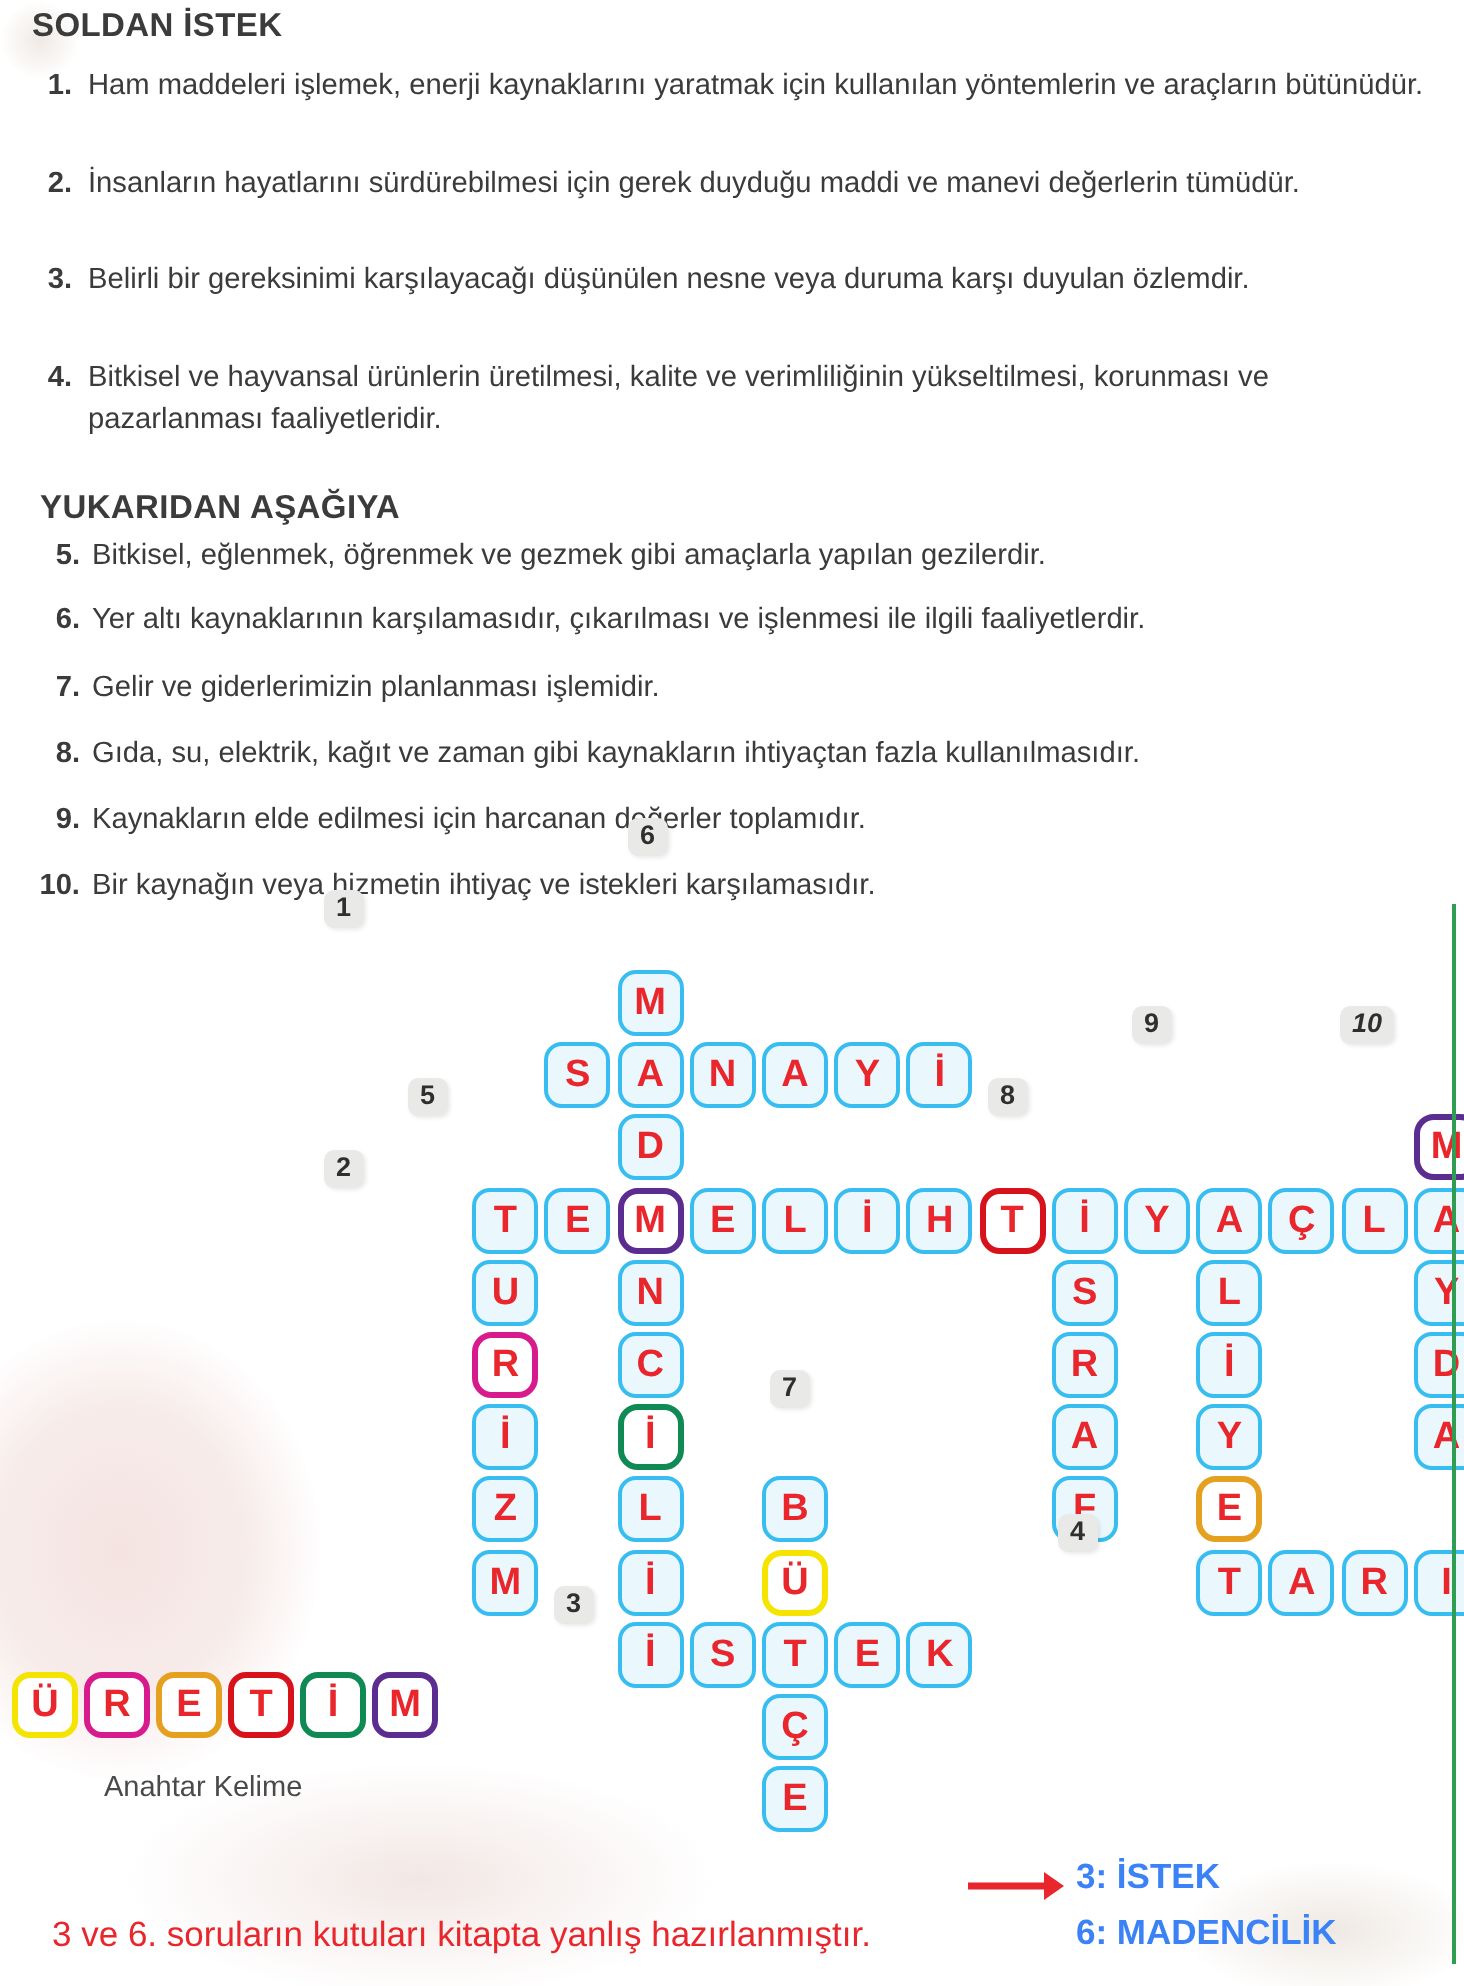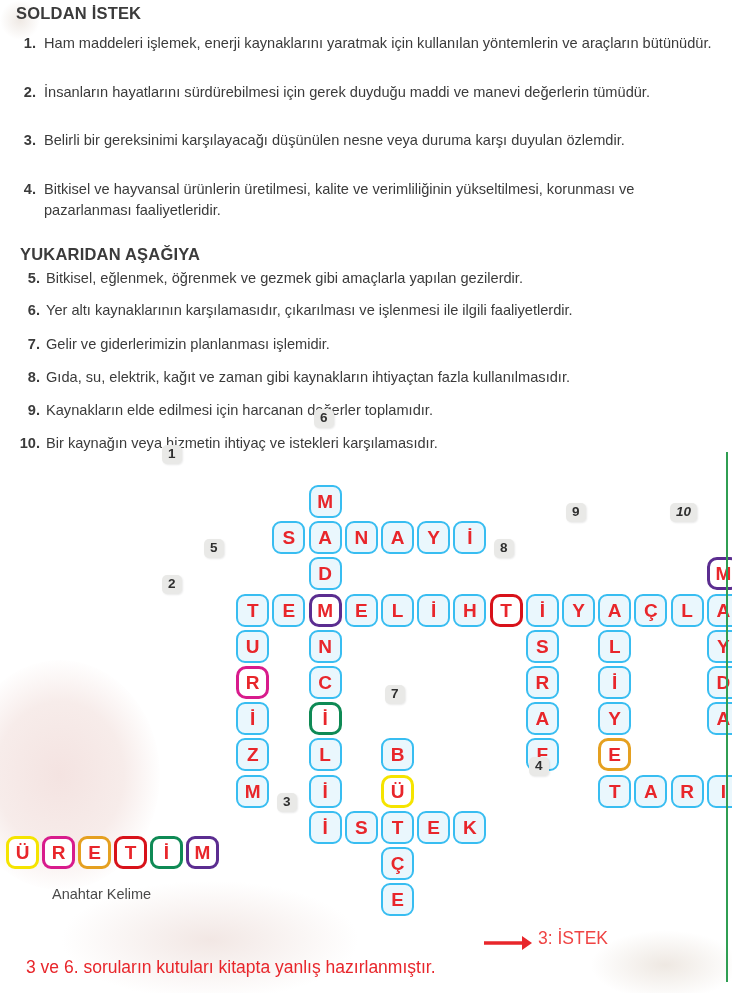--- a/index.html
+++ b/index.html
@@ -94,21 +94,21 @@
   #note{position:absolute;left:26px;top:908px;width:700px;}
   #note-text{
     position:absolute;left:0;top:0;width:460px;
     font-size:17.5px;line-height:38px;color:#e8262b;font-weight:400;margin-top:40px;
   }
   #note-arrow{
     position:absolute;left:458px;top:26px;width:48px;height:18px;
   }
   #note-answers{
     position:absolute;left:512px;top:16px;
-    font-size:17.5px;line-height:28px;color:#ef4444;font-weight:400;
+    font-size:17.5px;line-height:28px;color:#3b82f6;font-weight:700;
   }
 </style>
 </head>
 <body>
 
 <div class="paper-blob blob-a"></div>
 <div class="paper-blob blob-b"></div>
 <div class="paper-blob blob-c"></div>
 <div class="paper-blob blob-d"></div>
 
@@ -244,14 +244,15 @@
 <div id="keyword-label">Anahtar Kelime</div>
 
 <div id="note">
   <div id="note-text">3 ve 6. soruların kutuları kitapta yanlış hazırlanmıştır. Doğru cevaplar şunlardır:</div>
   <svg id="note-arrow" viewBox="0 0 48 18">
     <line x1="0" y1="9" x2="38" y2="9" stroke="#e8262b" stroke-width="3.4"></line>
     <polygon points="38,2 48,9 38,16" fill="#e8262b"></polygon>
   </svg>
   <div id="note-answers">
     <div>3: İSTEK</div>
+    <div>6: MADENCİLİK</div>
   </div>
 </div>
 
 </body></html>

